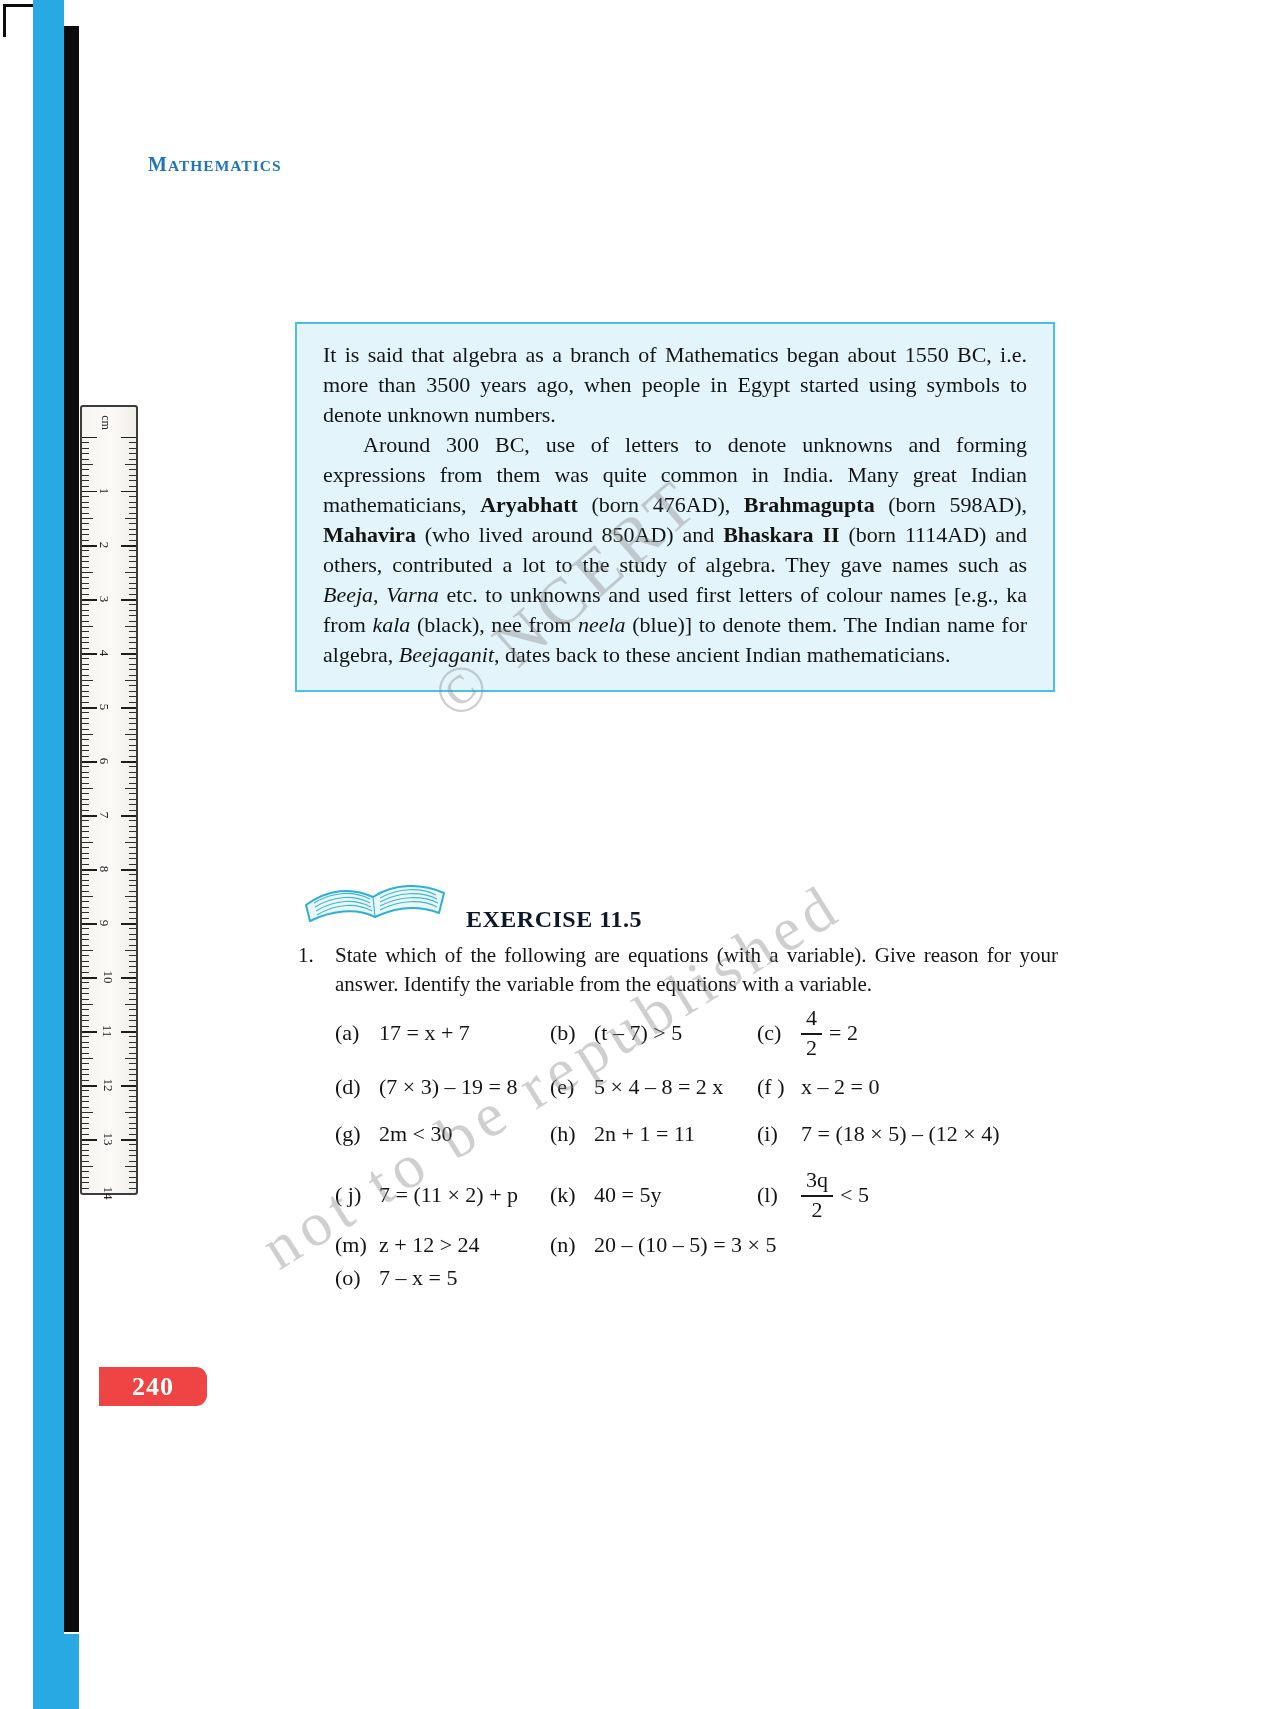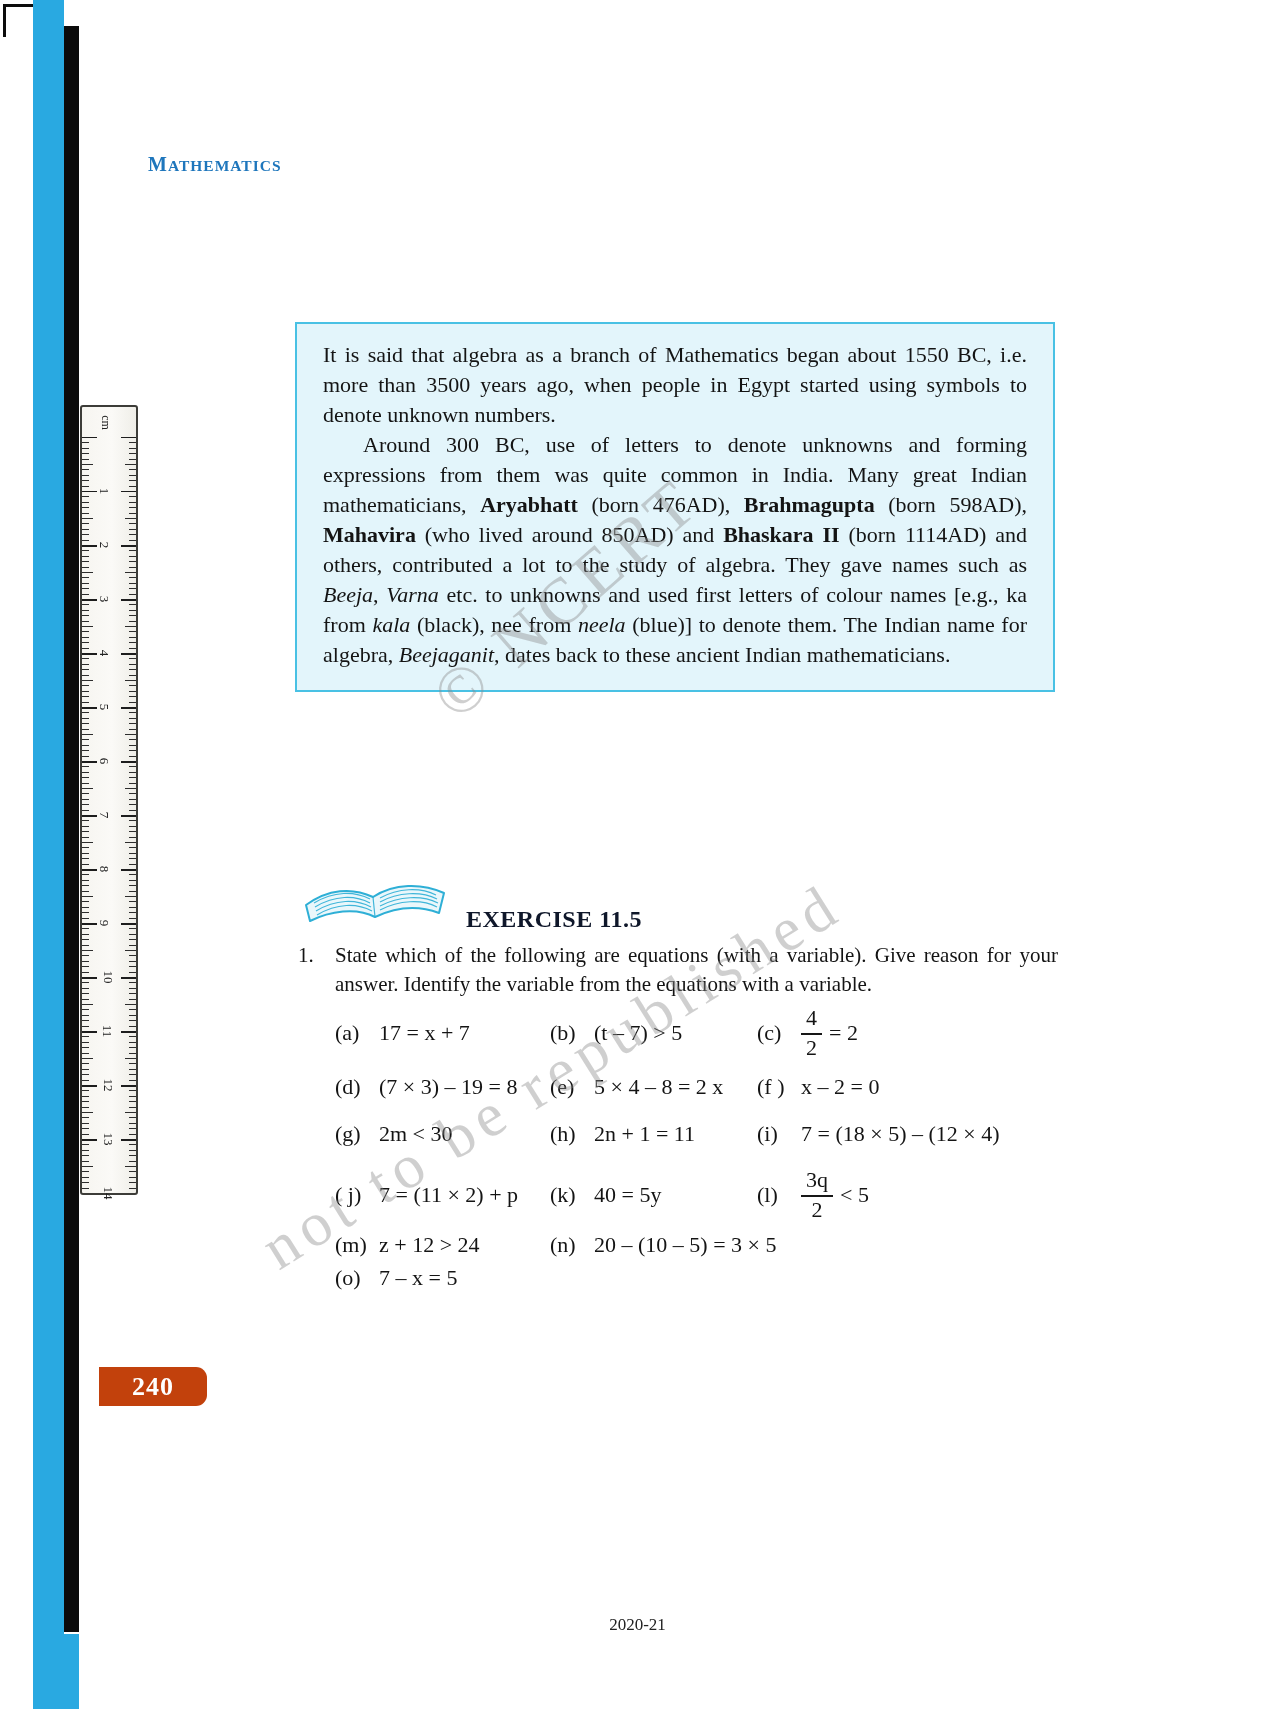--- a/index.html
+++ b/index.html
@@ -52,21 +52,21 @@
   .ruler-num.unit { font-size: 12px; left: 16px; }
 
   
   .running-head {
     position: absolute; left: 148px; top: 153px;
     color: #1e76bc; font-weight: bold; font-size: 15.5px; letter-spacing: 1px;
   }
   .running-head::first-letter { font-size: 20px; }
   .page-badge {
     position: absolute; left: 99px; top: 1367px; width: 108px; height: 39px;
-    background: #c2410c; border-radius: 0 11px 11px 0;
+    background: #ef4444; border-radius: 0 11px 11px 0;
     color: #ffffff; font-weight: bold; font-size: 26px; letter-spacing: 1px;
     display: flex; align-items: center; justify-content: center; z-index: 4;
   }
   .footer-year {
     position: absolute; left: 0; top: 1615px; width: 1275px;
     text-align: center; font-size: 17px; color: #222;
   }
 
   
   .intro {
@@ -294,15 +294,14 @@
     <div class="eq-row r6">
       <span class="eq-cell eq-col1">
         <span class="eq-label">(o)</span>
         <span class="eq-expr">7 – x = 5</span>
       </span>
     </div>
 
   </div>
 
   <div class="page-badge">240</div>
-  <div class="footer-year">2020-21</div>
 
 </div>
 
 </body></html>

